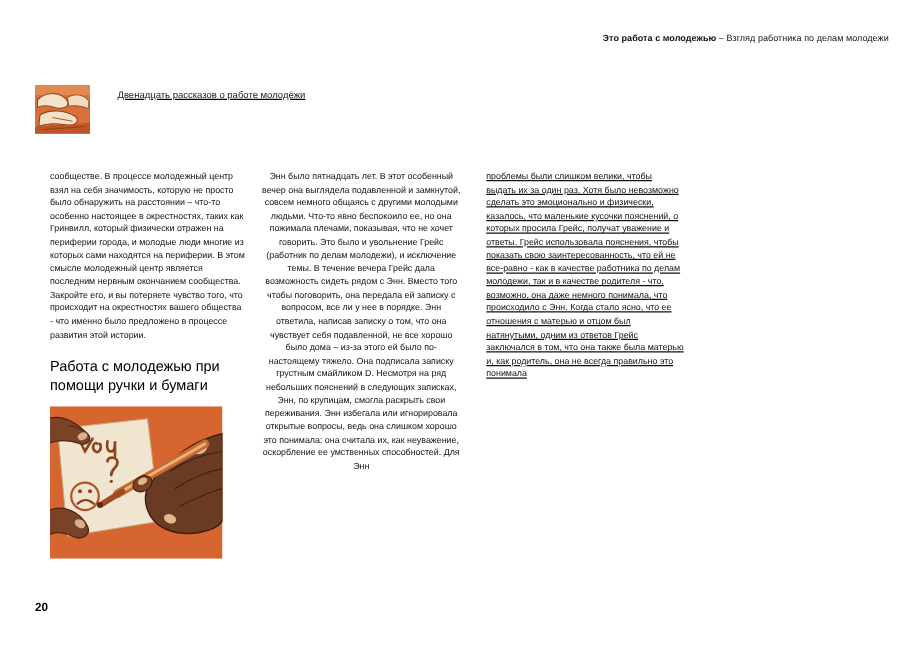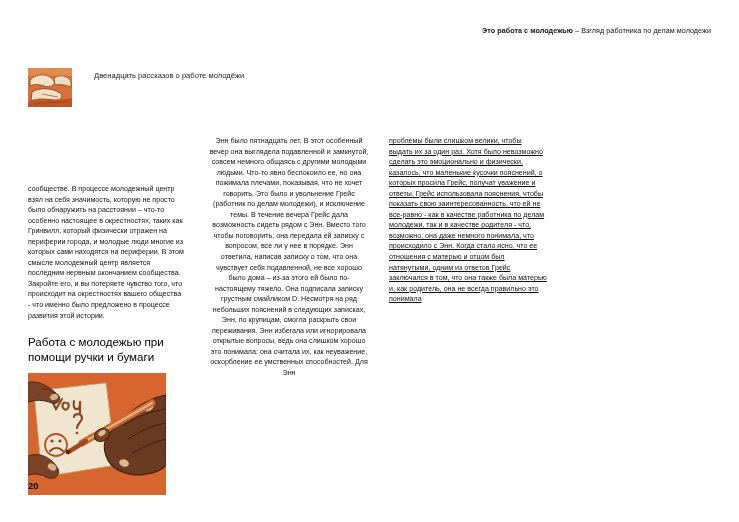--- a/index.html
+++ b/index.html
@@ -37,20 +37,21 @@
   .running-header .rh-dash { font-weight: normal; }
   .running-header .rh-rest { font-weight: normal; }
 
   
   .series-block {
     position: absolute;
     left: 28px;
     top: 68px;
     display: flex;
     align-items: flex-start;
+    text-decoration: underline;
   }
   .series-thumb {
     width: 44px;
     height: 39px;
     flex: 0 0 auto;
     position: relative;
     overflow: hidden;
     background: #d8703a;
   }
   .series-thumb svg { display: block; }
@@ -65,21 +66,21 @@
   
   .col {
     position: absolute;
     top: 136px;
     font-size: 7.1px;
     line-height: 10.55px;
     color: #121212;
     text-align: left;
   }
   .col p { margin: 0; }
-  .col-1 { left: 28px;  width: 156px; margin-top: 48px; }
+  .col-1 { left: 40px;  width: 156px; }
   .col-2 { left: 209px; width: 160px; text-align: center; }
   .col-3 { left: 389px; width: 158px; text-decoration: underline; }
 
   .section-heading {
     font-size: 11.6px;
     font-weight: normal;
     line-height: 14.6px;
     margin: 14px 0 9px 0;
     color: #000000;
   }

